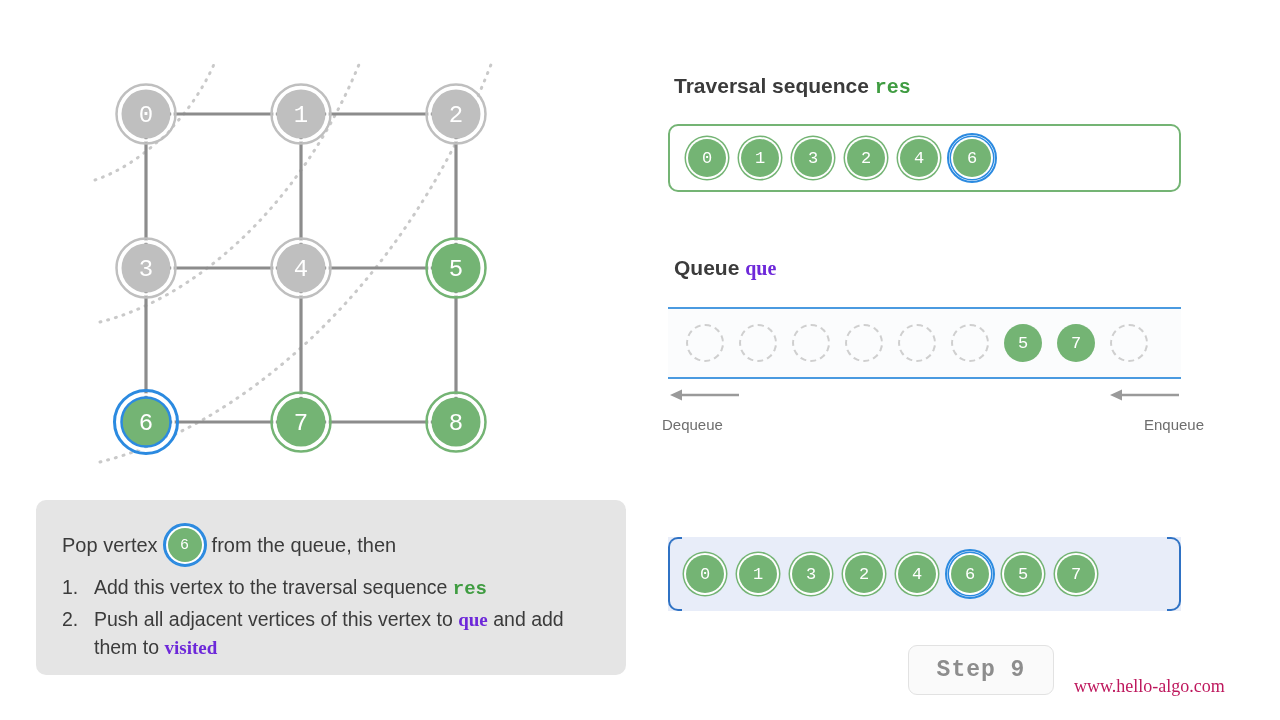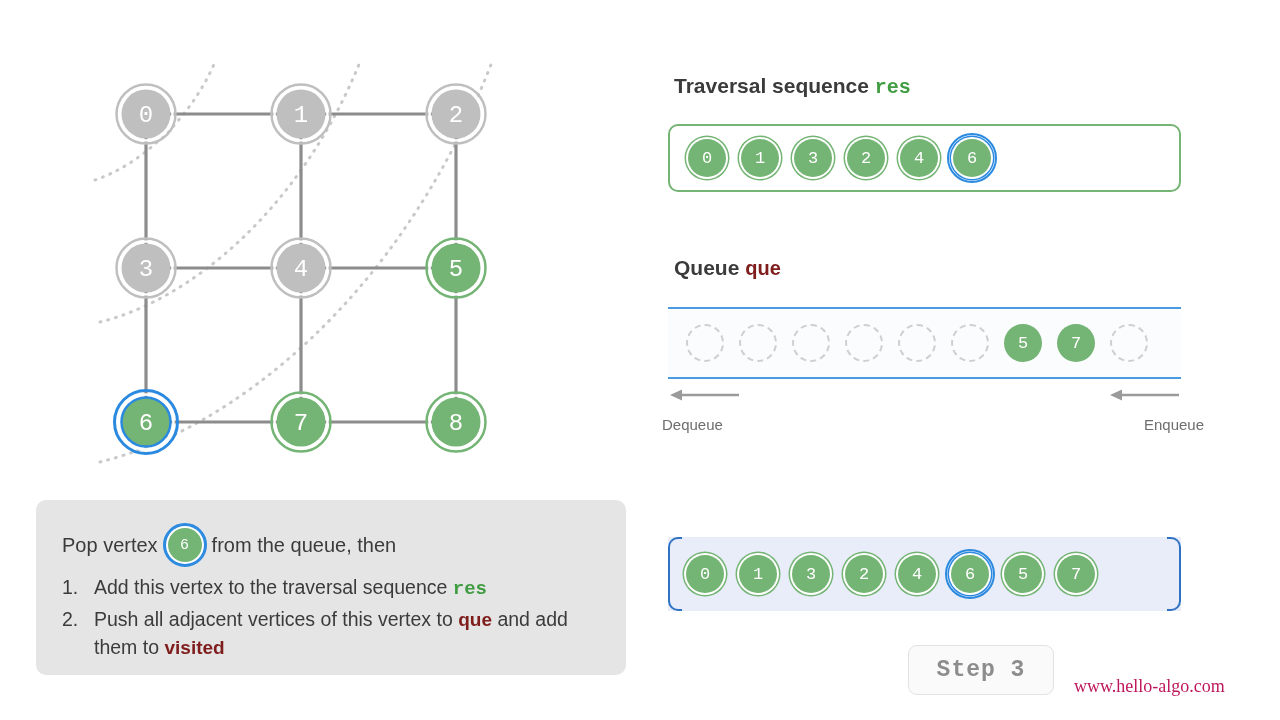--- a/index.html
+++ b/index.html
@@ -69,21 +69,21 @@
     left: 668px; top: 0;
     width: 560px; height: 720px;
   }
   .section-title {
     font-size: 21px;
     color: #3b3b3b;
     margin: 0;
     white-space: nowrap;
   }
   .kw-green { color: #3f9c41; font-family: "Liberation Mono", monospace; font-weight: bold; font-size: 20px; }
-  .kw-blue  { color: #7f1d1d; font-family: Liberation Sans, sans-serif; font-weight: bold; font-size: 20px; }
+  .kw-blue  { color: #6d28d9; font-family: Liberation Serif, serif; font-weight: bold; font-size: 20px; }
 
   
   #res-title { position: absolute; left: 6px; top: 74px; }
   #res-box {
     position: absolute;
     left: 0px; top: 124px;
     width: 513px; height: 68px;
     border: 2px solid #74b474;
     border-radius: 10px;
     box-sizing: border-box;
@@ -424,15 +424,15 @@
         <span>6</span>
       </div>
       <div class="token filled">
         <span>5</span>
       </div>
       <div class="token filled">
         <span>7</span>
       </div>
     </div>
 
-  <div id="step-badge">Step 3</div>
+  <div id="step-badge">Step 9</div>
   <div id="watermark">www.hello-algo.com</div>
 </div>
 
 </body></html>

